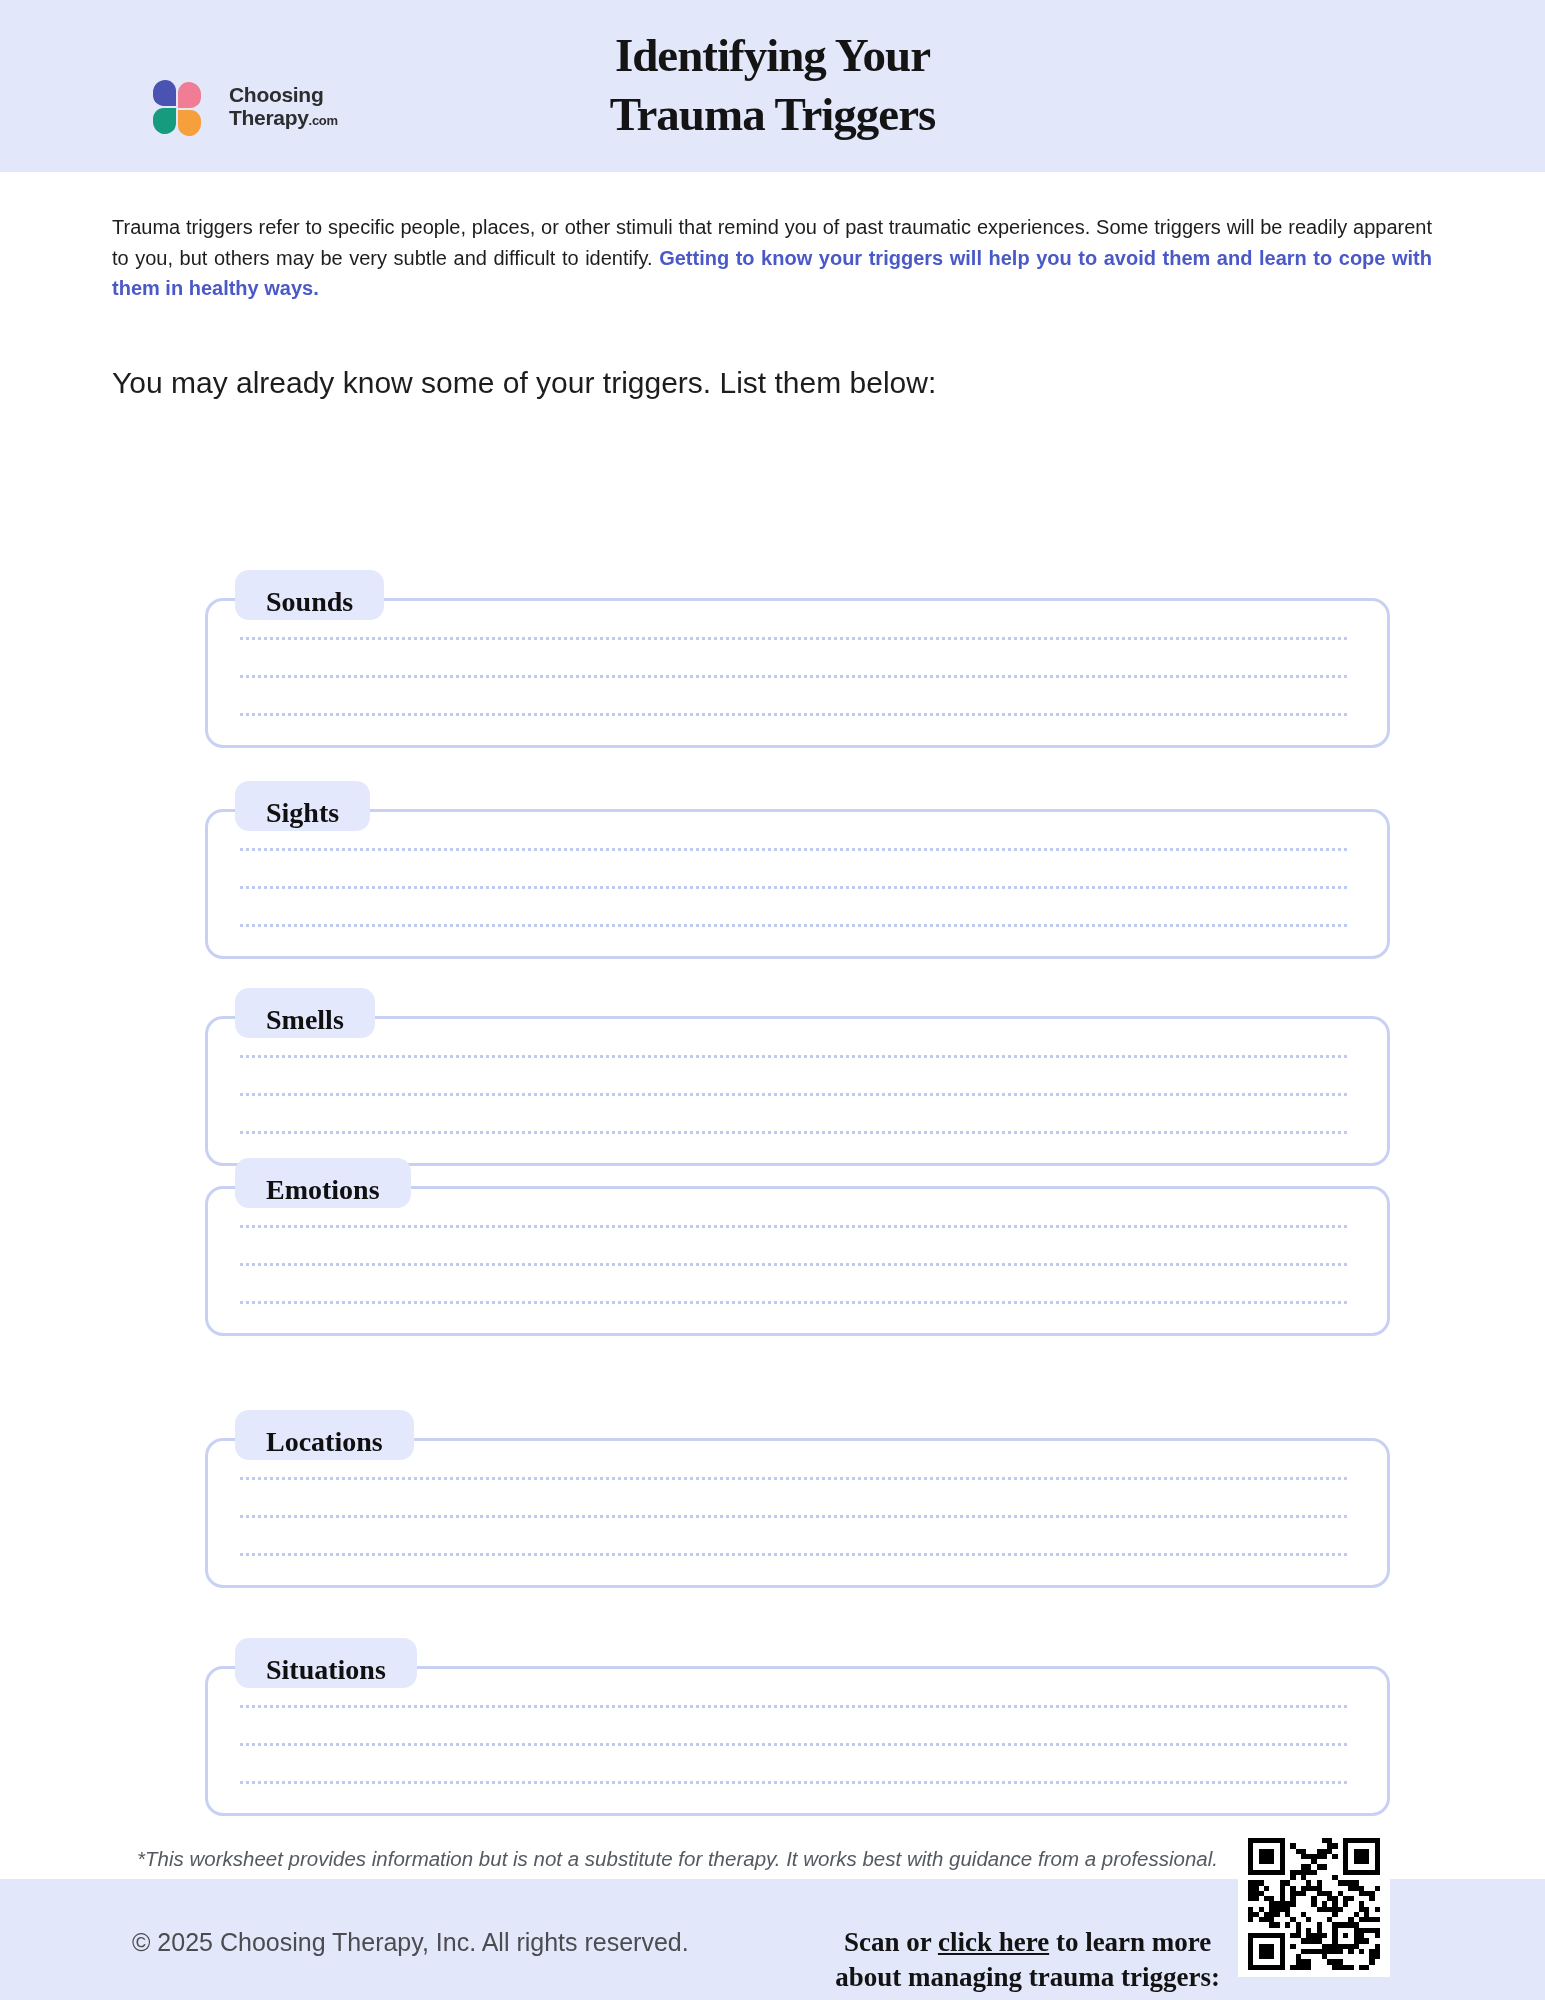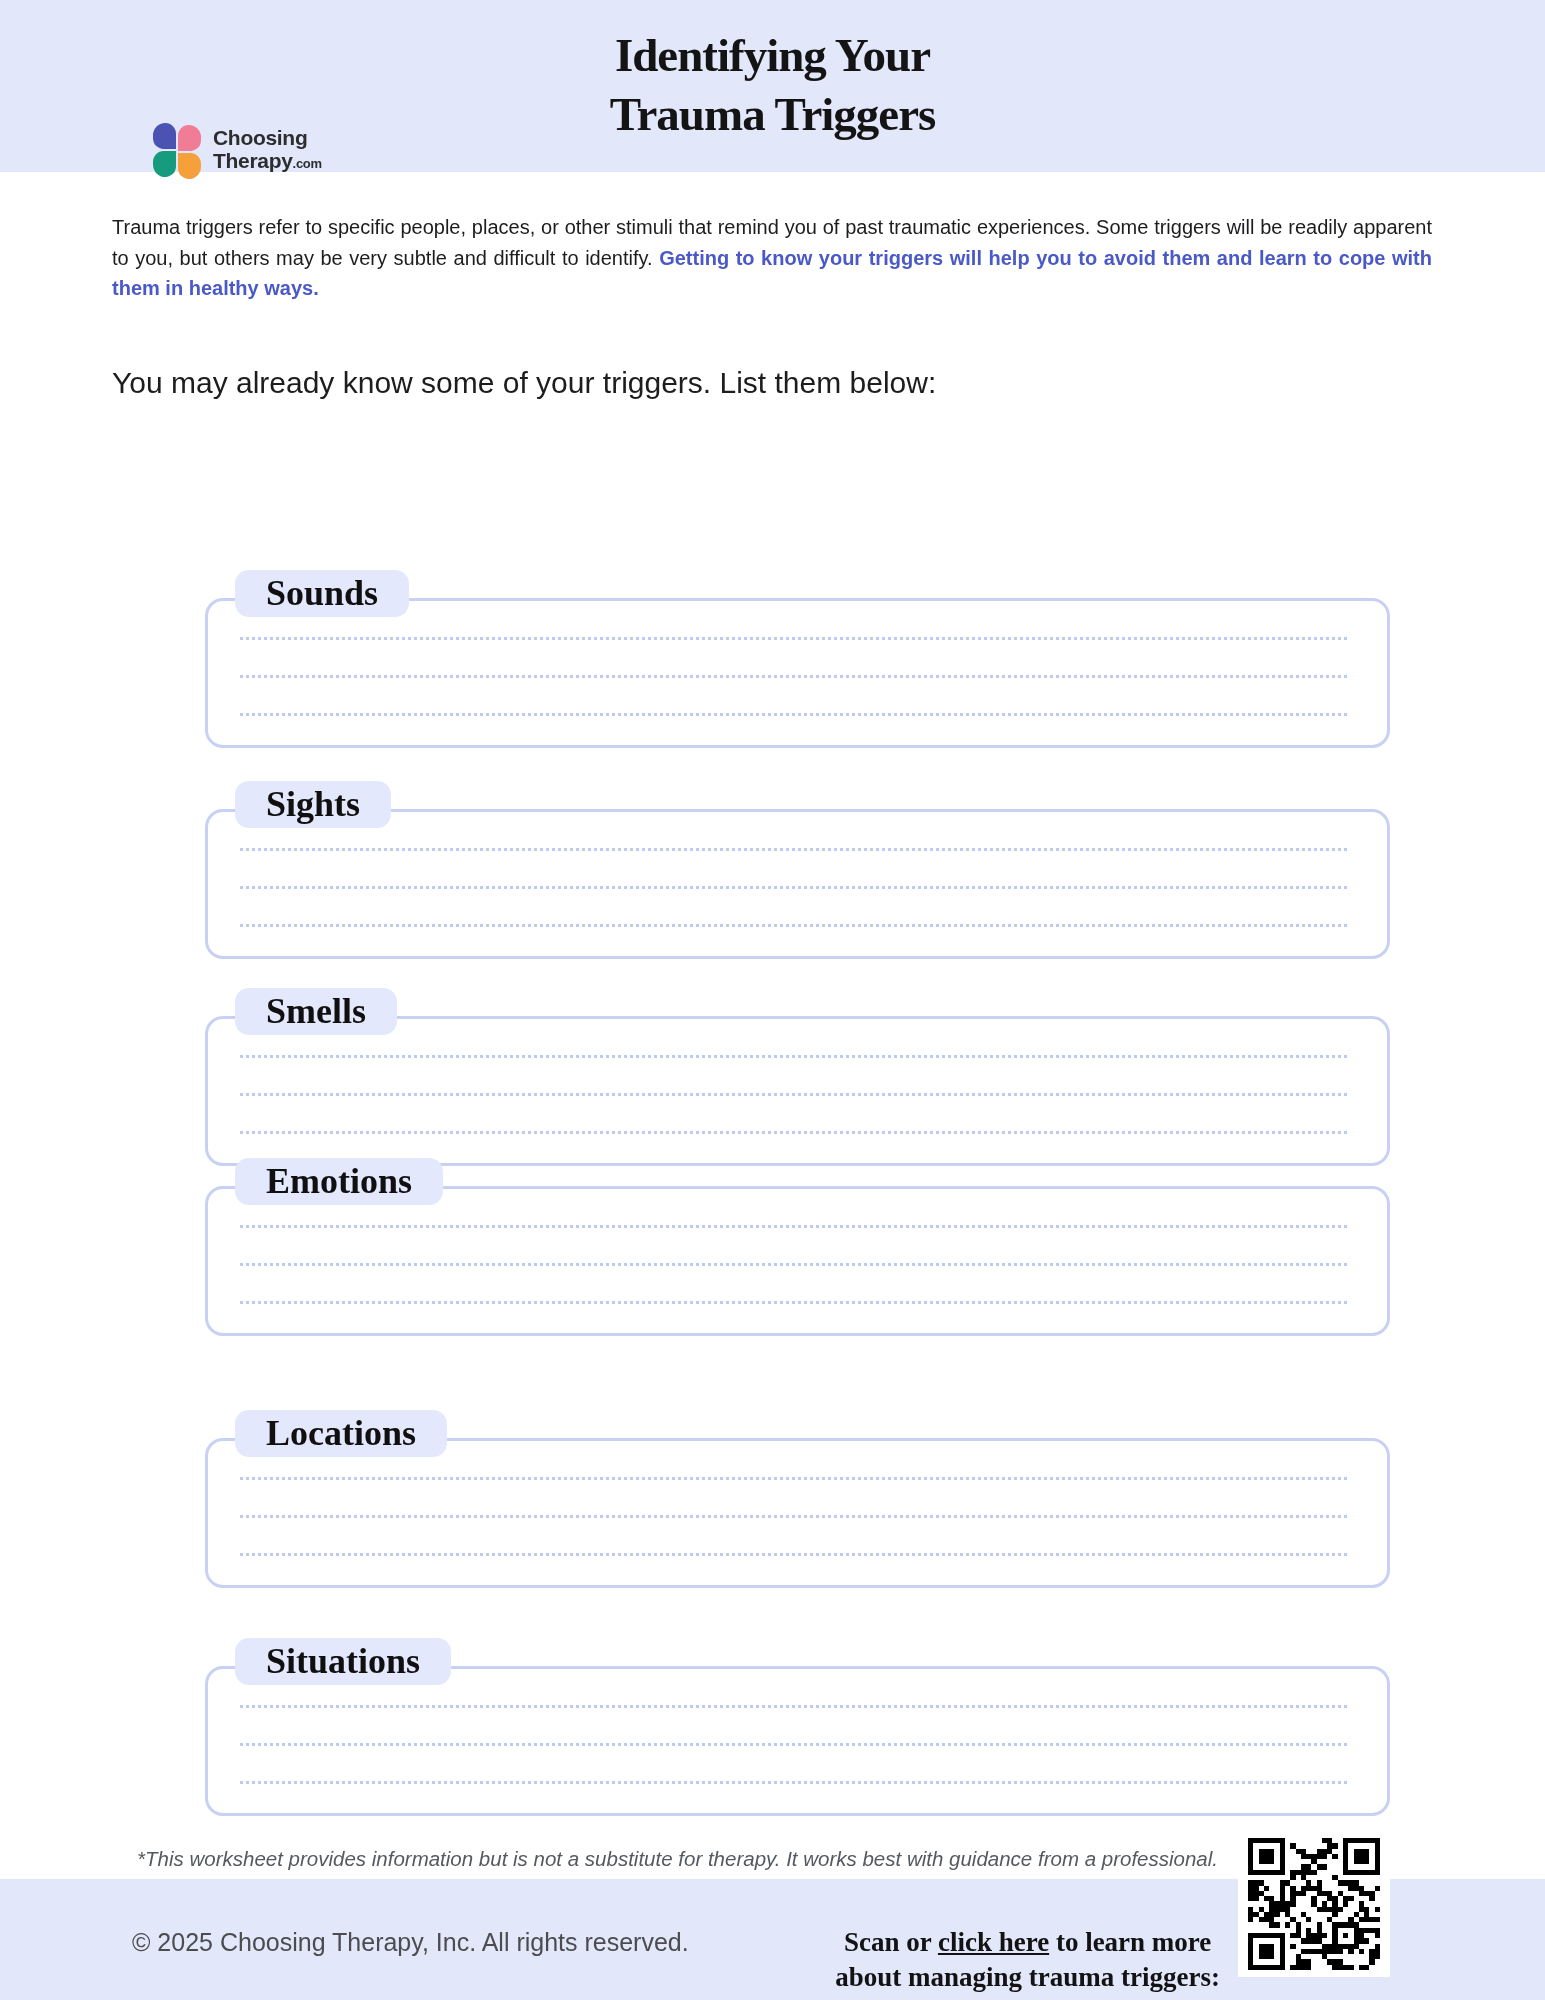--- a/index.html
+++ b/index.html
@@ -8,44 +8,44 @@
     font-family:"Liberation Sans",sans-serif;overflow:hidden;
     --band:#E2E7FA; --tab:#E4E8FC; --box_border:#C8D1F4; --dotted:#BFCAF2;
     --highlight:#4A59C7; --ink:#1d1d1f; --muted:#555a60;
     --logo_blue:#4A52B2; --logo_pink:#F07C96; --logo_teal:#169B7E; --logo_orange:#F6A03C;
   }
   .band{position:absolute;left:0;width:1545px;background:var(--band);}
   .band.header{top:0;height:172px;}
   .band.footer{top:1879px;height:121px;}
 
   
-  .logo{position:absolute;left:153px;top:80px;display:flex;align-items:center;gap:12px;margin-top:43px;}
+  .logo{position:absolute;left:153px;top:80px;display:flex;align-items:center;gap:28px;}
   .logo-mark{position:relative;width:48px;height:54px;}
   .petal{position:absolute;width:23px;height:26px;}
   .petal.tl{left:0;top:0;background:var(--logo_blue);border-radius:15px 13px 0 13px;}
   .petal.tr{left:25px;top:2px;background:var(--logo_pink);border-radius:13px 15px 13px 0;}
   .petal.bl{left:0;top:28px;background:var(--logo_teal);border-radius:13px 0 13px 15px;}
   .petal.br{left:25px;top:30px;background:var(--logo_orange);border-radius:0 13px 15px 13px;}
   .logo-text{color:#2d2d30;font-weight:700;font-size:21px;line-height:23px;letter-spacing:-0.3px;}
   .logo-text .dotcom{font-size:13px;font-weight:700;}
 
   .page-title{position:absolute;left:0;right:0;top:26px;text-align:center;
     font-family:"Liberation Serif",serif;font-weight:700;font-size:47px;line-height:59px;
     color:#141414;letter-spacing:-1px;}
 
   .intro{position:absolute;left:112px;top:212px;width:1320px;
     font-size:20px;line-height:30.5px;color:var(--ink);text-align:justify;margin:0;}
   .intro .hl{color:var(--highlight);font-weight:700;}
   .prompt{position:absolute;left:112px;top:366px;font-size:30px;color:var(--ink);}
 
   
   .section{position:absolute;left:205px;width:1185px;height:178px;}
-  .tab{position:absolute;top:0;left:30px;z-index:2;height:47px;line-height:47px;
-    padding:0 31px;background:var(--tab);border-radius:14px;
-    font-family:"Liberation Serif",serif;font-weight:700;font-size:36px;color:#101010;}
+  .tab{position:absolute;top:0;left:30px;z-index:2;height:34px;line-height:47px;
+    padding:8px 31px;background:var(--tab);border-radius:14px;
+    font-family:"Liberation Serif",serif;font-weight:700;font-size:28px;color:#101010;}
   .box{position:absolute;top:28px;left:0;width:100%;height:150px;box-sizing:border-box;
     background:#fff;border:3px solid var(--box_border);border-radius:18px;z-index:1;}
   .wline{position:absolute;left:32px;right:40px;height:0;border-bottom:3px dotted var(--dotted);}
   .wline.l1{top:36px;} .wline.l2{top:74px;} .wline.l3{top:112px;}
 
   .disclaimer{position:absolute;right:327px;top:1847px;white-space:nowrap;
     font-style:italic;font-size:20.5px;color:var(--muted);}
   .copyright{position:absolute;left:132px;top:1928px;font-size:25px;color:#4b4b50;}
   .scan{position:absolute;right:325px;top:1886px;text-align:center;
     font-family:"Liberation Serif",serif;font-weight:700;font-size:27px;line-height:35px;color:#131313;margin-top:39px;}

